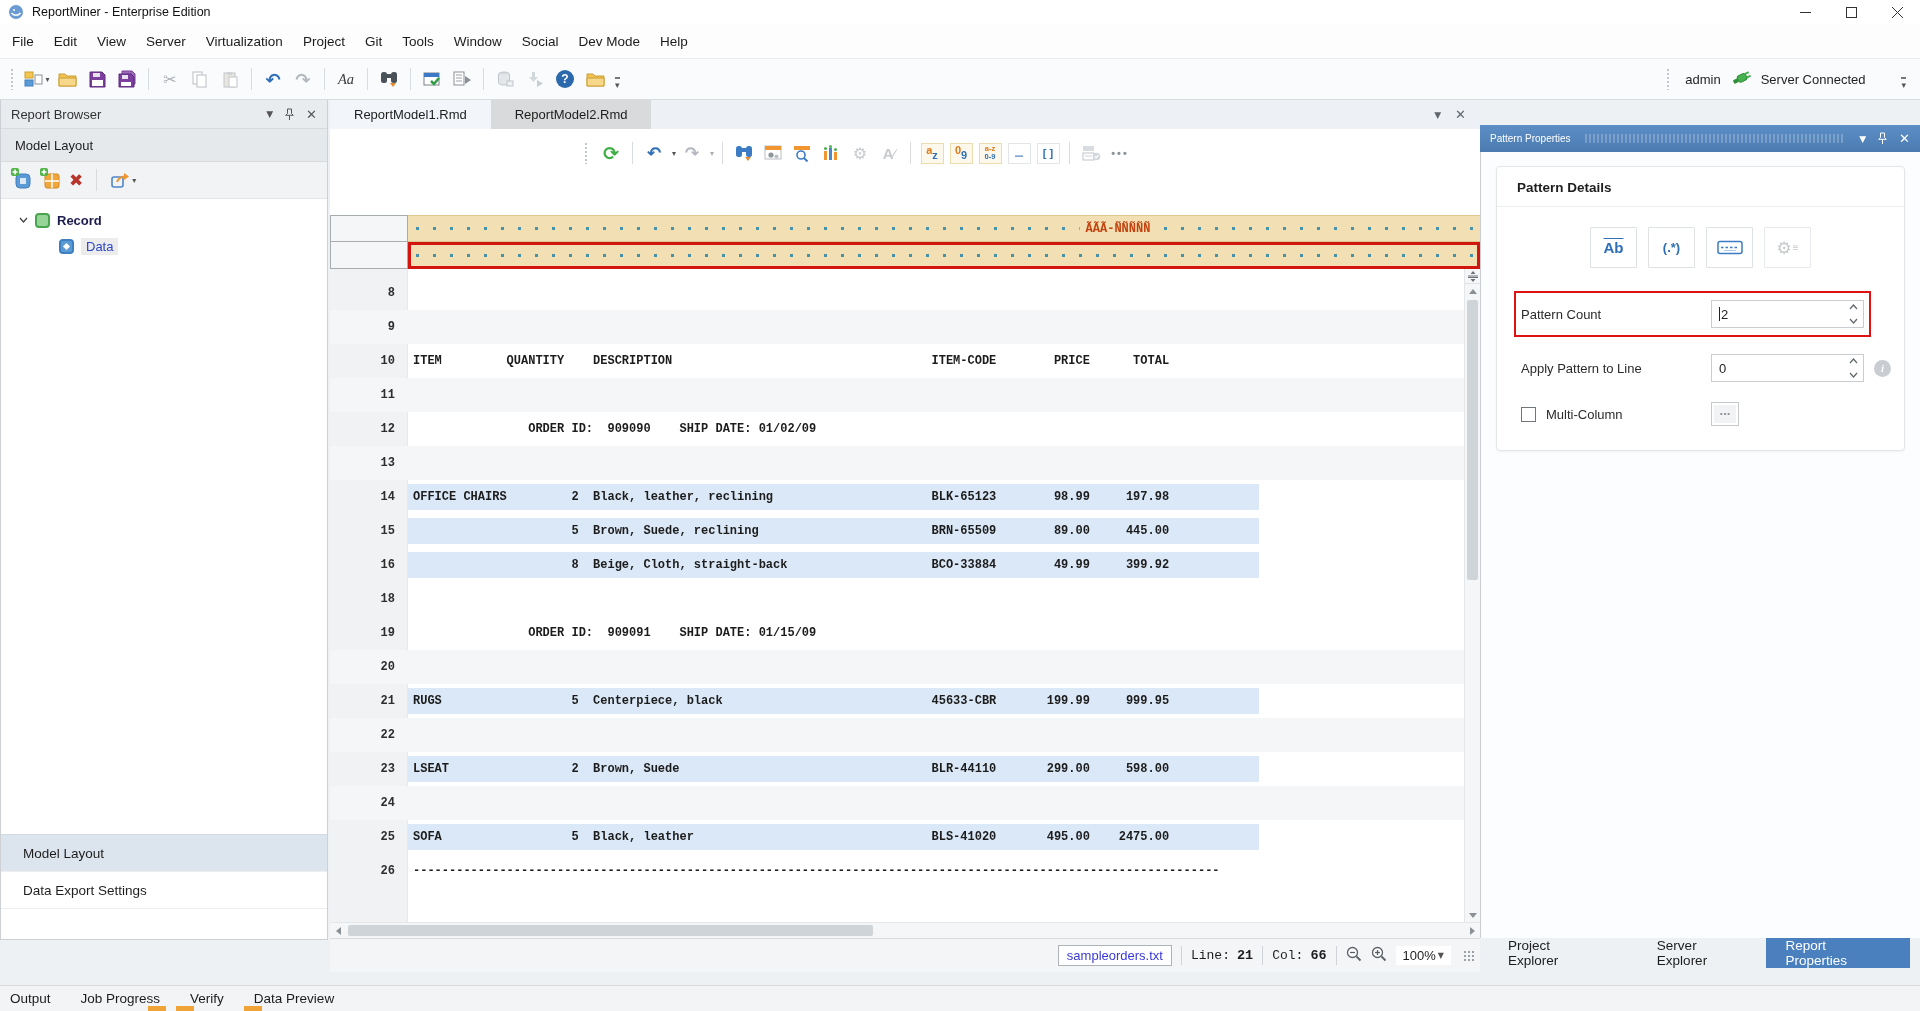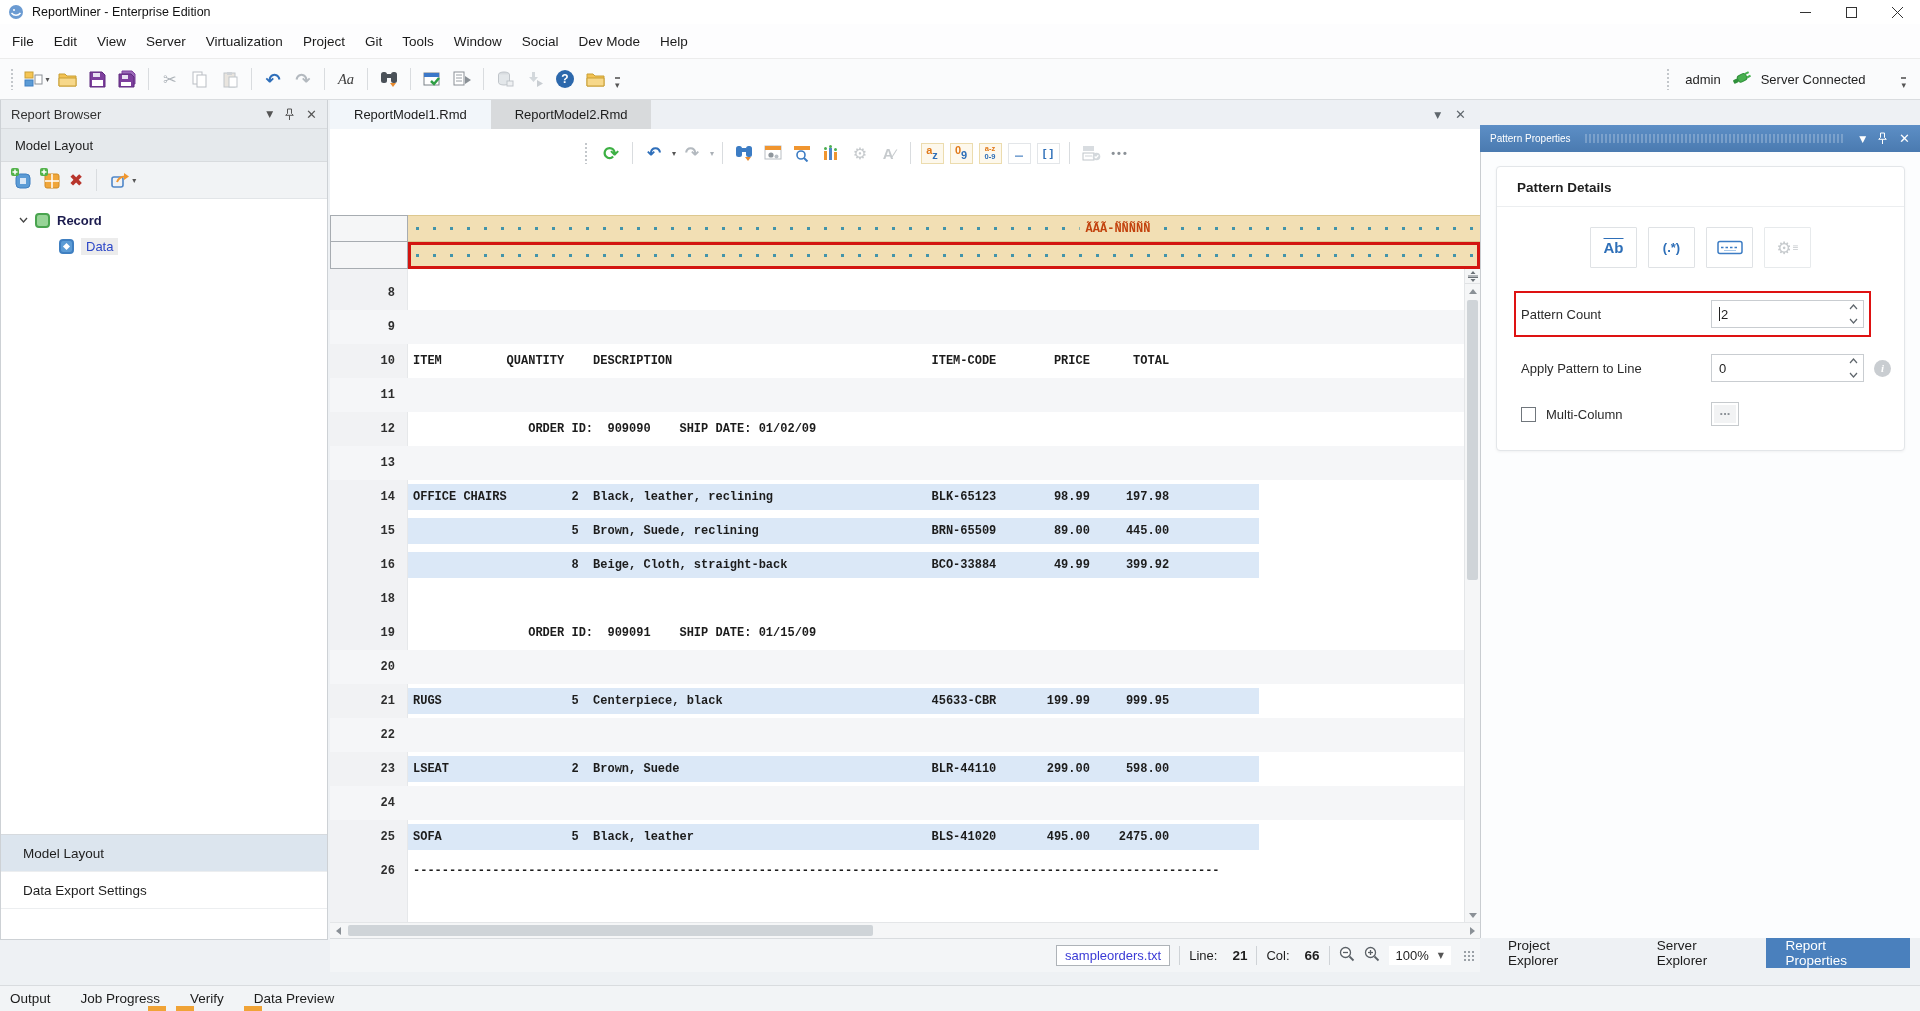--- a/index.html
+++ b/index.html
@@ -100,24 +100,24 @@
   .vs-track { flex:1; position:relative; }
   .vs-thumb { position:absolute; top:2px; left:2px; right:2px; height:280px; background:#cfd4d8; border-radius:2px; }
   .hscroll { height:16px; flex:none; background:#f5f6f7; border-top:1px solid #e4e6e8; display:flex; align-items:center; }
   .hs-btn { width:16px; height:16px; display:flex; align-items:center; justify-content:center; }
   .hs-track { flex:1; position:relative; height:100%; }
   .hs-thumb { position:absolute; left:2px; top:2px; bottom:2px; width:525px; background:#cfd4d8; border-radius:2px; }
 
   
   .statusbar { height:34px; background:#f3f5f7; border-top:1px solid #d9dcdf; display:flex; align-items:center; justify-content:flex-end; gap:9px; padding-right:5px; flex:none; }
   .sb-file { background:#fff; border:1px solid #aeb3b8; padding:2px 8px; color:#3a3ad6; }
-  .sb-kv { display:flex; gap:15px; align-items:center; }
+  .sb-kv { display:flex; gap:7px; align-items:center;font-family:Liberation Mono, monospace; }
   .sb-kv b { font-size:13.5px; }
   .sb-sep { width:1px; height:19px; background:#cfd3d7; }
-  .sb-pct { background:#fff; padding:2px 7px; display:flex; gap:9px; align-items:center; }
+  .sb-pct { background:#fff; padding:2px 7px; display:flex; gap:2px; align-items:center; }
   .sb-grip { width:13px; height:13px; background-image:radial-gradient(#9aa0a6 1px, transparent 1.2px); background-size:4px 4px; background-position:bottom right; margin-left:2px; }
 
   
   .right-col { width:440px; flex:none; display:flex; flex-direction:column; }
   .rp-spacer { height:25px; flex:none; }
   .rp-header { height:27px; flex:none; background:linear-gradient(#5d8fc6,#4a7ab0); color:#fff; display:flex; align-items:center; padding:0 10px; gap:8px; }
   .rp-title { font-size:10px; white-space:nowrap; }
   .rp-tex { flex:1; height:9px; margin:0 6px; background:repeating-linear-gradient(90deg, rgba(255,255,255,.5) 0 2px, transparent 2px 4px); opacity:.45; }
   .rp-header-icons { display:flex; gap:11px; align-items:center; color:#fff; }
   .rp-body { flex:1; background:#fcfdfe; border-left:1px solid #c9cdd1; padding:14px 15px 0 15px; min-height:0; }

